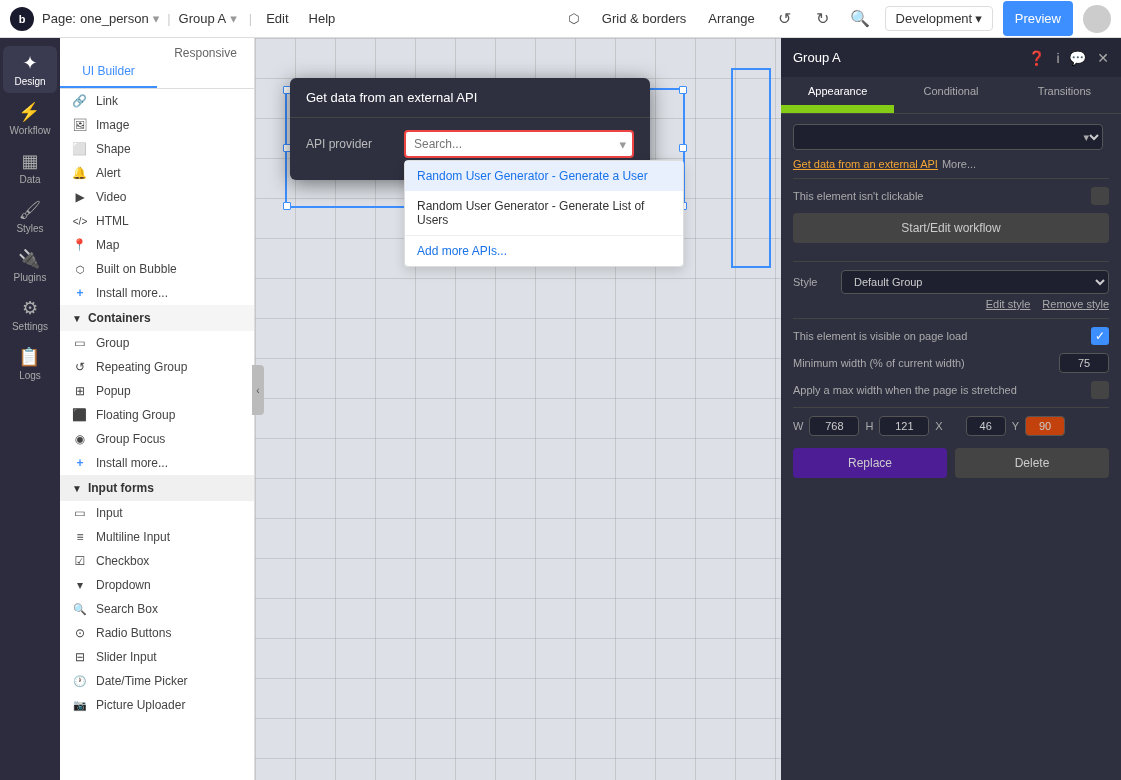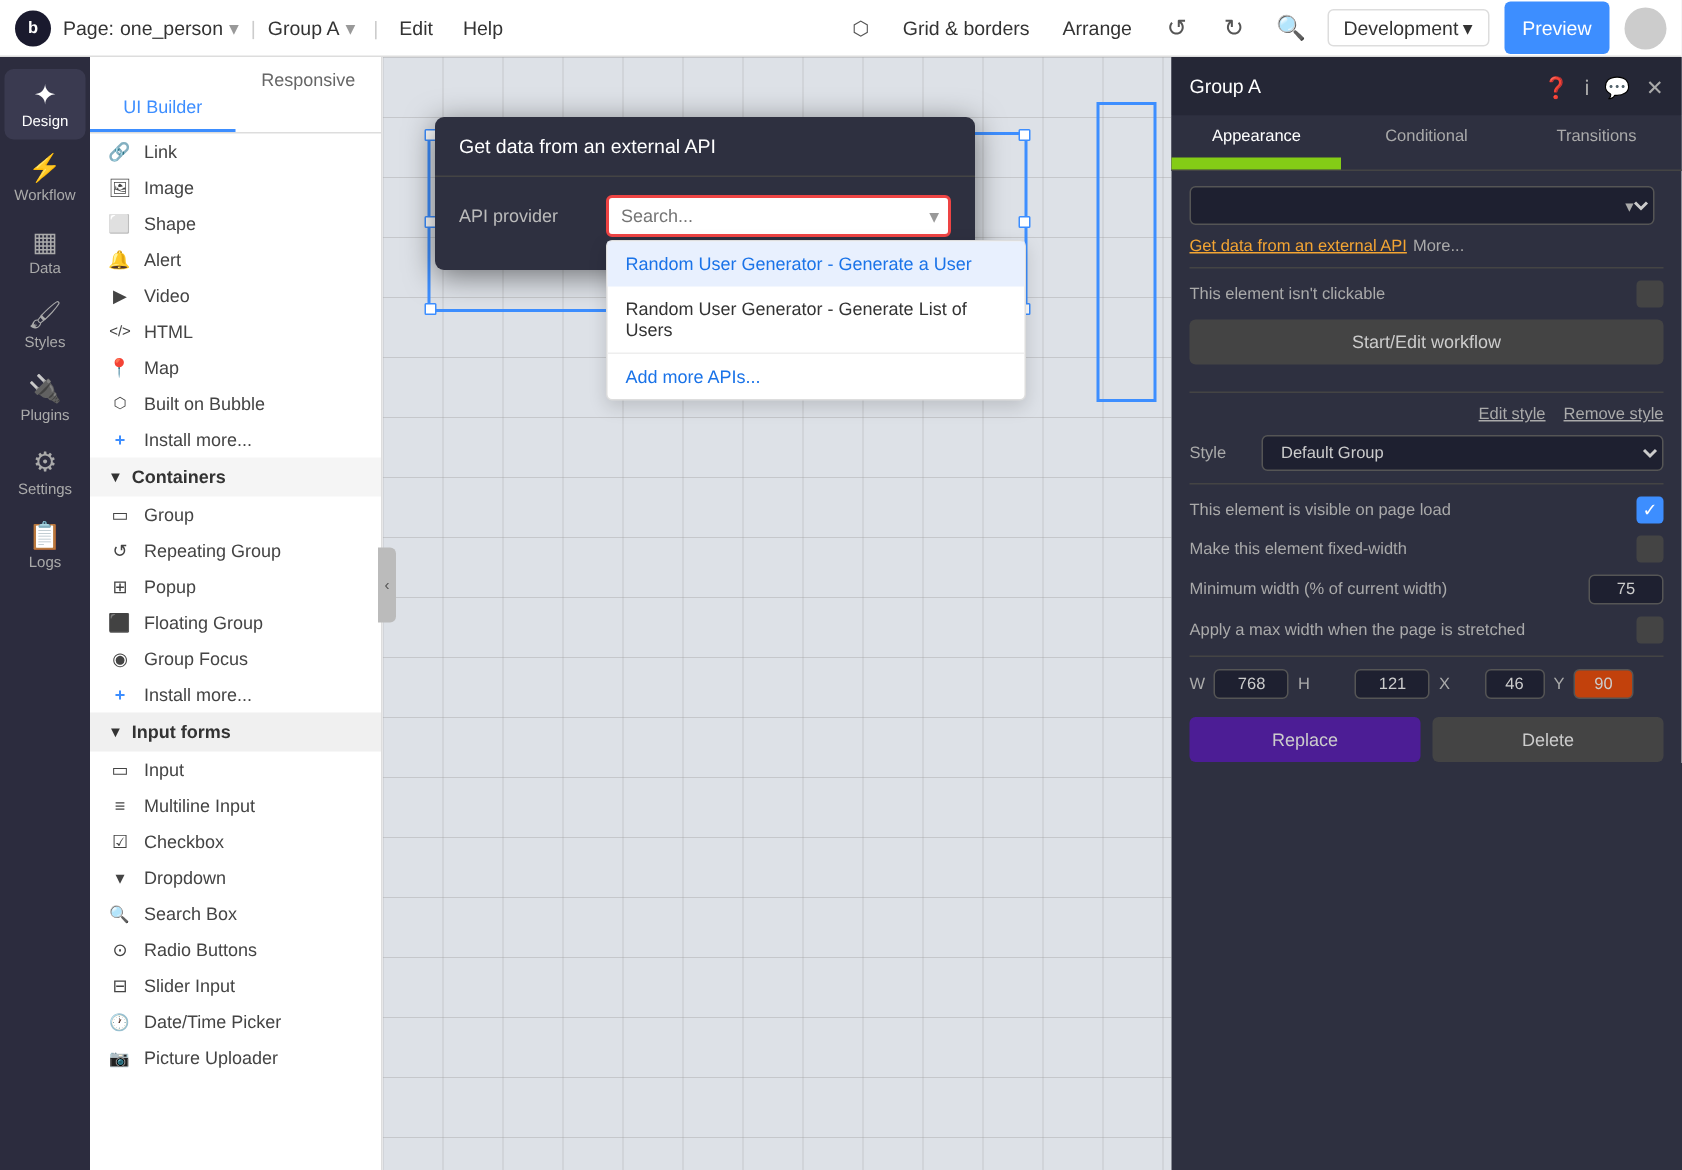--- a/index.html
+++ b/index.html
@@ -272,44 +272,40 @@
       <span style="color:#aaa;font-size:11px;flex:1;">This element isn't clickable</span>
       <div style="width:18px;height:18px;background:#444;border-radius:3px;cursor:pointer;"></div>
     </div>
 
     
     <button style="width:100%;background:#444;color:#ccc;border:none;border-radius:4px;padding:8px;font-size:12px;cursor:pointer;margin-bottom:10px;">Start/Edit workflow</button>
 
     <hr style="border:none;border-top:1px solid #444;margin:8px 0;">
 
     
-    <div style="display:flex;justify-content:flex-end;gap:12px;margin-bottom:8px;">
-      <span style="color:#aaa;font-size:11px;text-decoration:underline;cursor:pointer;">Edit style</span>
-      <span style="color:#aaa;font-size:11px;text-decoration:underline;cursor:pointer;">Remove style</span>
-    </div>
     <div style="display:flex;align-items:center;margin-bottom:4px;gap:8px;">
       <span style="color:#aaa;font-size:11px;width:40px;">Style</span>
       <select style="flex:1;background:#1e2030;color:#ccc;border:1px solid #555;border-radius:4px;padding:4px 8px;font-size:11px;">
         <option>Default Group</option>
       </select>
     </div>
+    <div style="display:flex;justify-content:flex-end;gap:12px;margin-bottom:8px;">
+      <span style="color:#aaa;font-size:11px;text-decoration:underline;cursor:pointer;">Edit style</span>
+      <span style="color:#aaa;font-size:11px;text-decoration:underline;cursor:pointer;">Remove style</span>
+    </div>
 
     <hr style="border:none;border-top:1px solid #444;margin:8px 0;">
 
     
     <div style="display:flex;align-items:center;margin-bottom:8px;gap:8px;">
       <span style="color:#aaa;font-size:11px;flex:1;">This element is visible on page load</span>
       <div style="width:18px;height:18px;background:#3d8eff;border-radius:3px;display:flex;align-items:center;justify-content:center;color:white;font-size:12px;cursor:pointer;">✓</div>
     </div>
 
     
-    <div style="display:flex;align-items:center;margin-bottom:8px;gap:8px;">
-      <span style="color:#aaa;font-size:11px;flex:1;">Make this element fixed-width</span>
-      <div style="width:18px;height:18px;background:#444;border-radius:3px;cursor:pointer;"></div>
-    </div>
 
     
     <div style="display:flex;align-items:center;margin-bottom:8px;gap:8px;">
       <span style="color:#aaa;font-size:11px;flex:1;">Minimum width (% of current width)</span>
       <input type="text" style="width: 50px; background: rgb(30, 32, 48); color: rgb(204, 204, 204); border: 1px solid rgb(85, 85, 85); border-radius: 4px; padding: 3px 6px; font-size: 11px; text-align: center;" value="75">
     </div>
 
     
     <div style="display:flex;align-items:center;margin-bottom:8px;gap:8px;">
       <span style="color:#aaa;font-size:11px;flex:1;">Apply a max width when the page is stretched</span>
@@ -318,21 +314,21 @@
 
     
 
     <hr style="border:none;border-top:1px solid #444;margin:8px 0;">
 
     
     <div style="display:flex;align-items:center;gap:6px;margin-bottom:12px;">
       <span style="color:#aaa;font-size:11px;">W</span>
       <input type="text" style="width: 50px; background: rgb(30, 32, 48); color: rgb(204, 204, 204); border: 1px solid rgb(85, 85, 85); border-radius: 4px; padding: 3px 6px; font-size: 11px; text-align: center;" value="768">
       <span style="color:#aaa;font-size:11px;">H</span>
-      <input type="text" style="width: 50px; background: rgb(30, 32, 48); color: rgb(204, 204, 204); border: 1px solid rgb(85, 85, 85); border-radius: 4px; padding: 3px 6px; font-size: 11px; text-align: center; margin-left: 24px;" value="121">
+      <input type="text" style="width: 50px; background: rgb(30, 32, 48); color: rgb(204, 204, 204); border: 1px solid rgb(85, 85, 85); border-radius: 4px; padding: 3px 6px; font-size: 11px; text-align: center;" value="121">
       <span style="color:#aaa;font-size:11px;">X</span>
       <input type="text" style="width: 40px; background: rgb(30, 32, 48); color: rgb(204, 204, 204); border: 1px solid rgb(85, 85, 85); border-radius: 4px; padding: 3px 6px; font-size: 11px; text-align: center; margin-left: 17px;" value="46">
       <span style="color:#aaa;font-size:11px;">Y</span>
       <input type="text" style="width: 40px; background: #c2410c; color: rgb(204, 204, 204); border: 1px solid rgb(85, 85, 85); border-radius: 4px; padding: 3px 6px; font-size: 11px; text-align: center;" value="90">
     </div>
 
     
     <div style="display:flex;gap:8px;">
       <button style="flex:1;padding:8px;text-align:center;background:#4c1d95;color:#ccc;border:none;border-radius:4px;font-size:12px;cursor:pointer;">Replace</button>
       <button style="flex:1;padding:8px;text-align:center;background:#444;color:#ccc;border:none;border-radius:4px;font-size:12px;cursor:pointer;">Delete</button>

